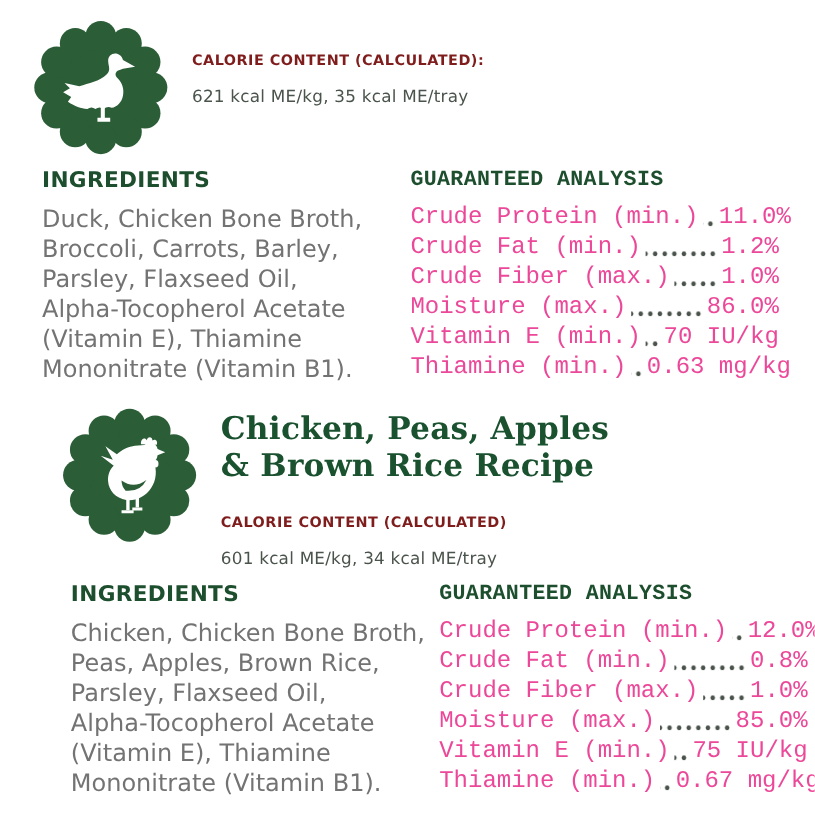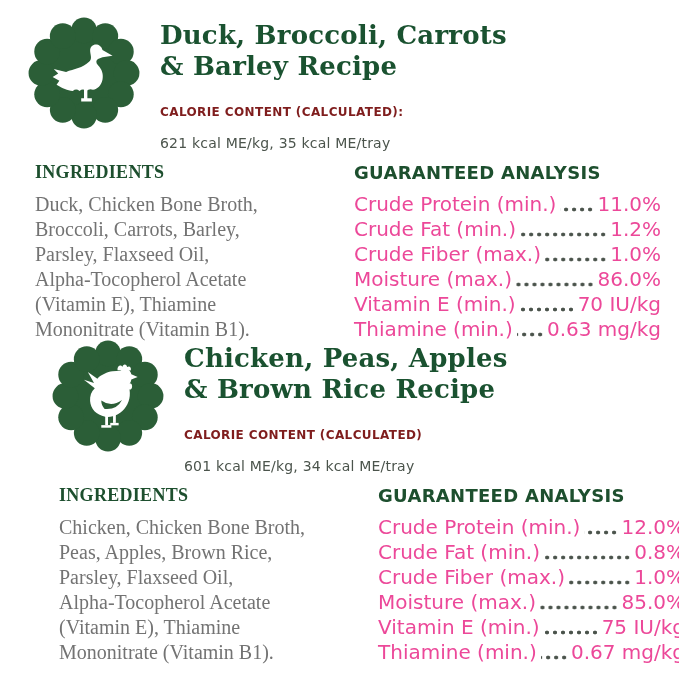--- a/index.html
+++ b/index.html
@@ -18,22 +18,22 @@
     font-family:"DejaVu Serif", serif; font-weight:bold;
     color:#1a5230; font-size:26px; line-height:31px; letter-spacing:0.2px;
   }
   .calorie-label {
     margin-top:23px; font-size:12px; font-weight:bold;
     color:#7f1d1d; letter-spacing:0.4px;
   }
   .calorie-value { margin-top:16px; font-size:14px; color:#4b544c; letter-spacing:0.2px; }
 
   .columns { display:flex; margin-left:35px; margin-top:11px; }
-  .col-ingredients { width:300px; flex:0 0 auto;font-family:Liberation Serif, serif; }
-  .col-analysis { width:307px; flex:0 0 auto; margin-left:19px; }
+  .col-ingredients { width:300px; flex:0 0 auto; }
+  .col-analysis { width:307px; flex:0 0 auto; margin-left:7px;font-family:Liberation Mono, monospace; }
   .col-heading {
     font-size:18px; font-weight:bold; color:#1d4f2e;
     letter-spacing:0.3px; margin-bottom:9px; white-space:nowrap;
   }
   .body-line { font-size:20px; color:#737373; line-height:25px; white-space:nowrap; }
 
   .ga-row {
     display:flex; align-items:baseline;
     font-size:20px; line-height:25px; color:#ec4899;
   }
@@ -71,24 +71,20 @@
         <g fill="#ffffff">
           <path d="M75.5,34.5 L66.5,29.5 C65,22.5 55,23 55.5,30.5 C55.8,34.5 57.5,37 54.5,40
                    C49,45.5 41,46.5 34,49 L23,46.5 L27,50.5 L22,53.5 L28,57 L25.5,60.5
                    C31,64 35,65.5 40,66 Q43,63.5 46,66 Q49,63.5 52,66 Q55,63.5 58,65
                    C62,64.5 65.5,61 66.5,56 C67.5,51 66,46.5 62.5,43
                    C60.5,41 60.5,39 62.5,37.5 L66.5,36 Z"></path>
           <path d="M50,64 L53,64 L53,72.5 L57,72.5 L57,75.5 L47.5,75.5 L47.5,72.5 L50,72.5 Z"></path>
         </g>
       </svg>
       <div class="title-block">
-        <div class="recipe-title">
-          <div>Duck, Broccoli, Carrots</div>
-          <div>&amp; Barley Recipe</div>
-        </div>
         <div class="calorie-label">CALORIE CONTENT (CALCULATED):</div>
         <div class="calorie-value">621 kcal ME/kg, 35 kcal ME/tray</div>
       </div>
     </div>
 
     <div class="columns">
       <div class="col-ingredients">
         <div class="col-heading">INGREDIENTS</div>
         <div>
           <div class="body-line">Duck, Chicken Bone Broth,</div>

